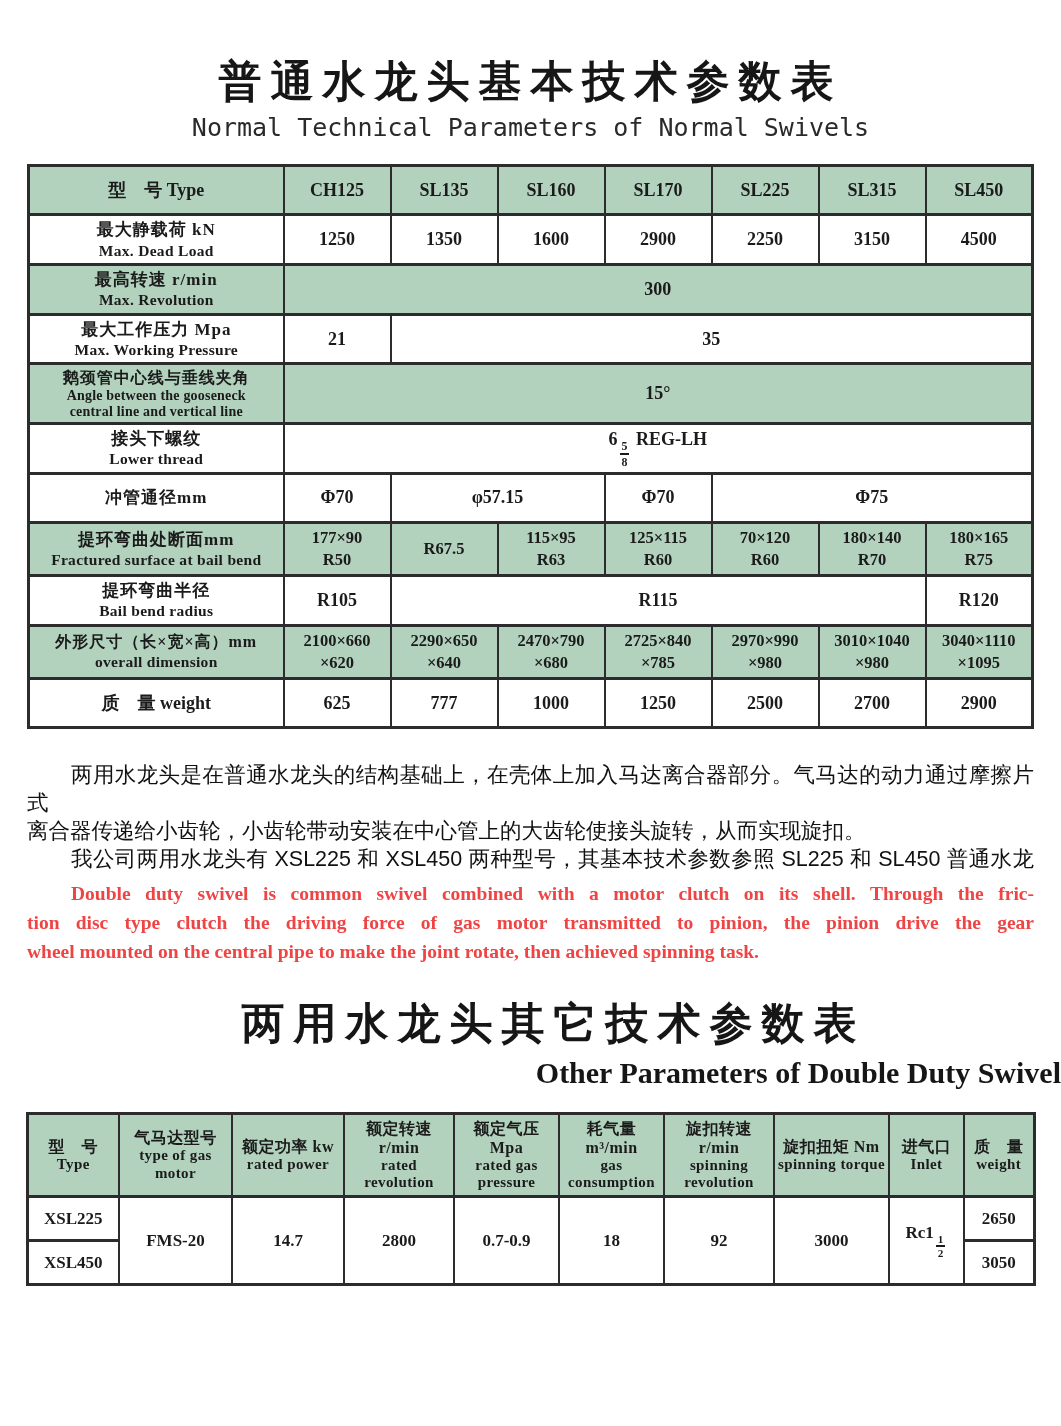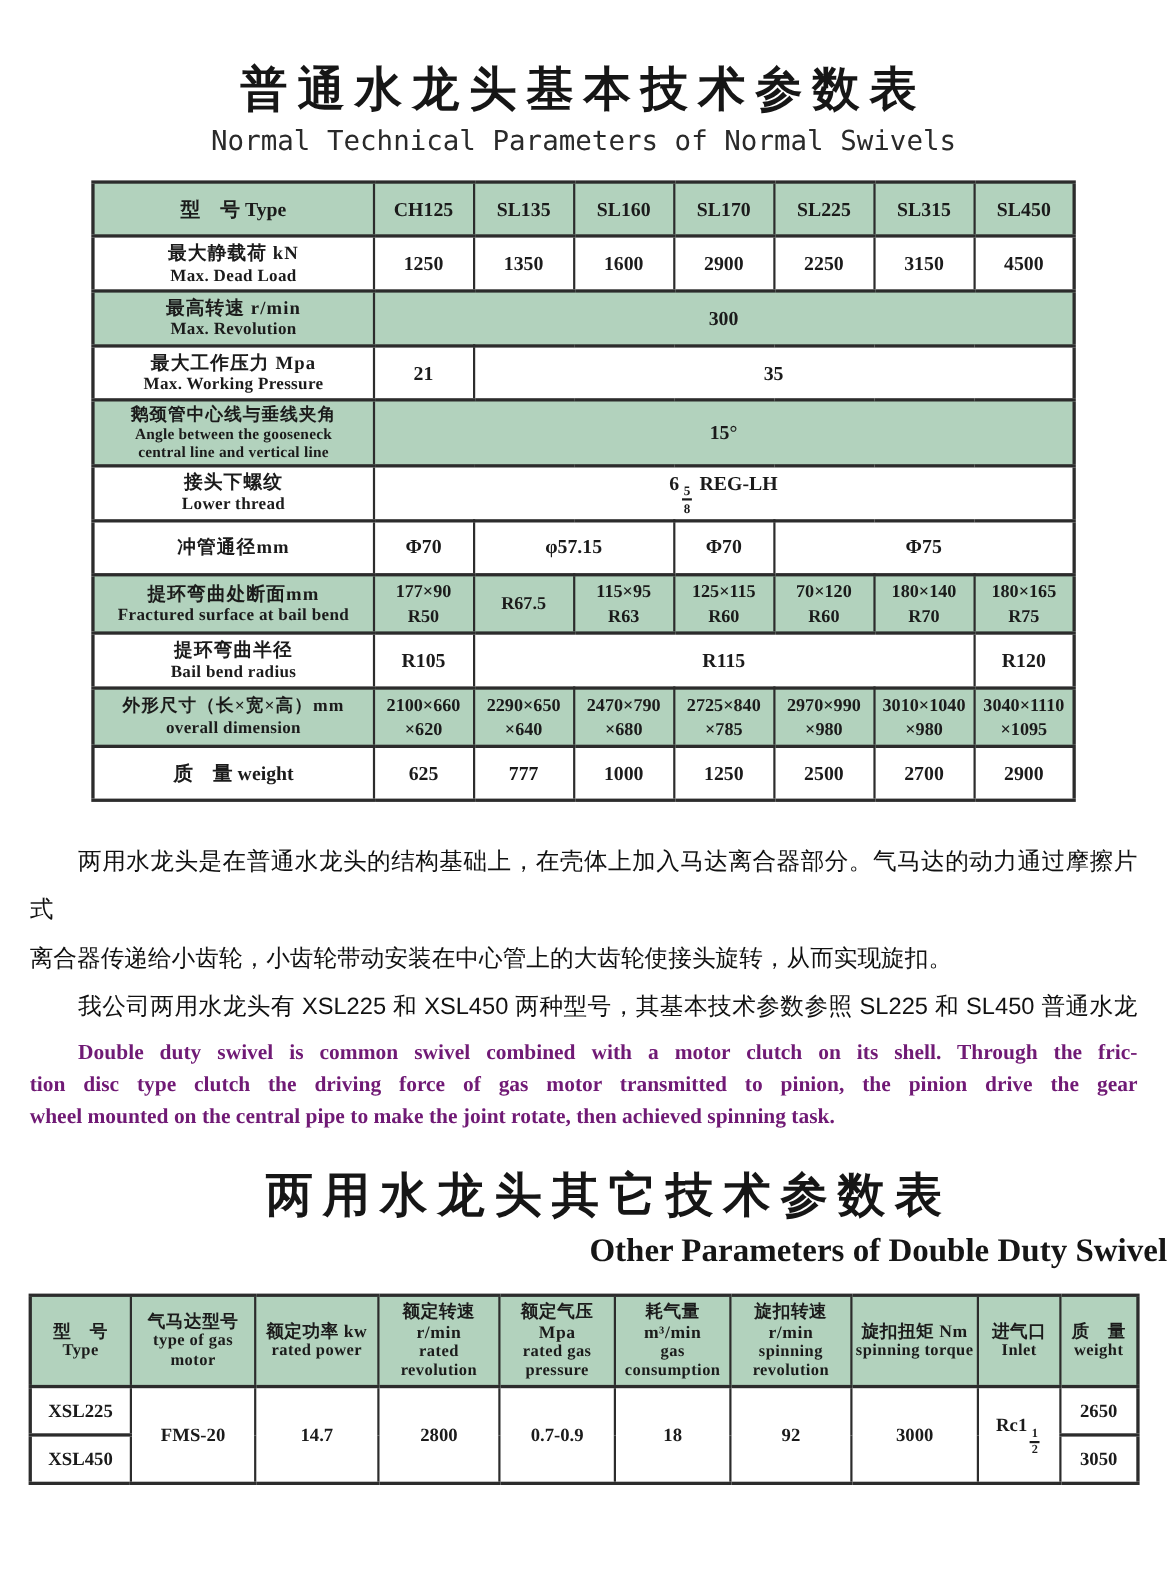--- a/index.html
+++ b/index.html
@@ -24,21 +24,21 @@
     font-family: "DejaVu Sans Mono", "Liberation Mono", monospace;
   }
   .title2-en {
     text-align: right; font-size: 30px; margin-top: 8px; font-weight: bold;
     color: #161616;
   }
 
   
   table {
     border-collapse: collapse; table-layout: fixed;
-    width: 895px; margin: 22px auto 0 auto;
+    width: 1007px; margin: 22px auto 0 auto;
     border: 3px solid #2c2c2c;
   }
   td {
     border: solid #2c2c2c; border-width: 3px 2px;
     text-align: center; vertical-align: middle;
     font-weight: bold; font-size: 18px;
     padding: 3px 3px; line-height: 1.25;
     color: #1b1b1b;
   }
   tr.green td { background: #b2d2bd; }
@@ -54,25 +54,25 @@
     vertical-align: -0.45em; font-size: 0.66em; line-height: 1.05;
     margin: 0 2px;
   }
   .frac .num { border-bottom: 2px solid currentColor; padding: 0 2px 0 2px; }
   .frac .den { padding-top: 1px; }
 
   
   .paras { margin: 32px 27px 0 27px; width: 1007px; }
   .zhp {
     font-family: "Liberation Sans", "DejaVu Sans", sans-serif;
-    font-size: 21.5px; line-height: 44px; color: #111; font-weight: 500;
+    font-size: 21.5px; line-height: 28px; color: #111; font-weight: 500;
   }
   .enp {
     font-family: "Liberation Serif", "DejaVu Serif", serif;
-    font-size: 19.5px; line-height: 29px; font-weight: bold; color: #701a75;
+    font-size: 19.5px; line-height: 29px; font-weight: bold; color: #ef4444;
   }
   .enp { margin-top: 6px; }
   .line { text-align: justify; }
   .line.just { text-align-last: justify; }
   .line.indent { text-indent: 44px; }
 
   .sec2 { margin-top: 34px; padding-left: 46px; }
 
   
   #t2 td { font-size: 17px; }

